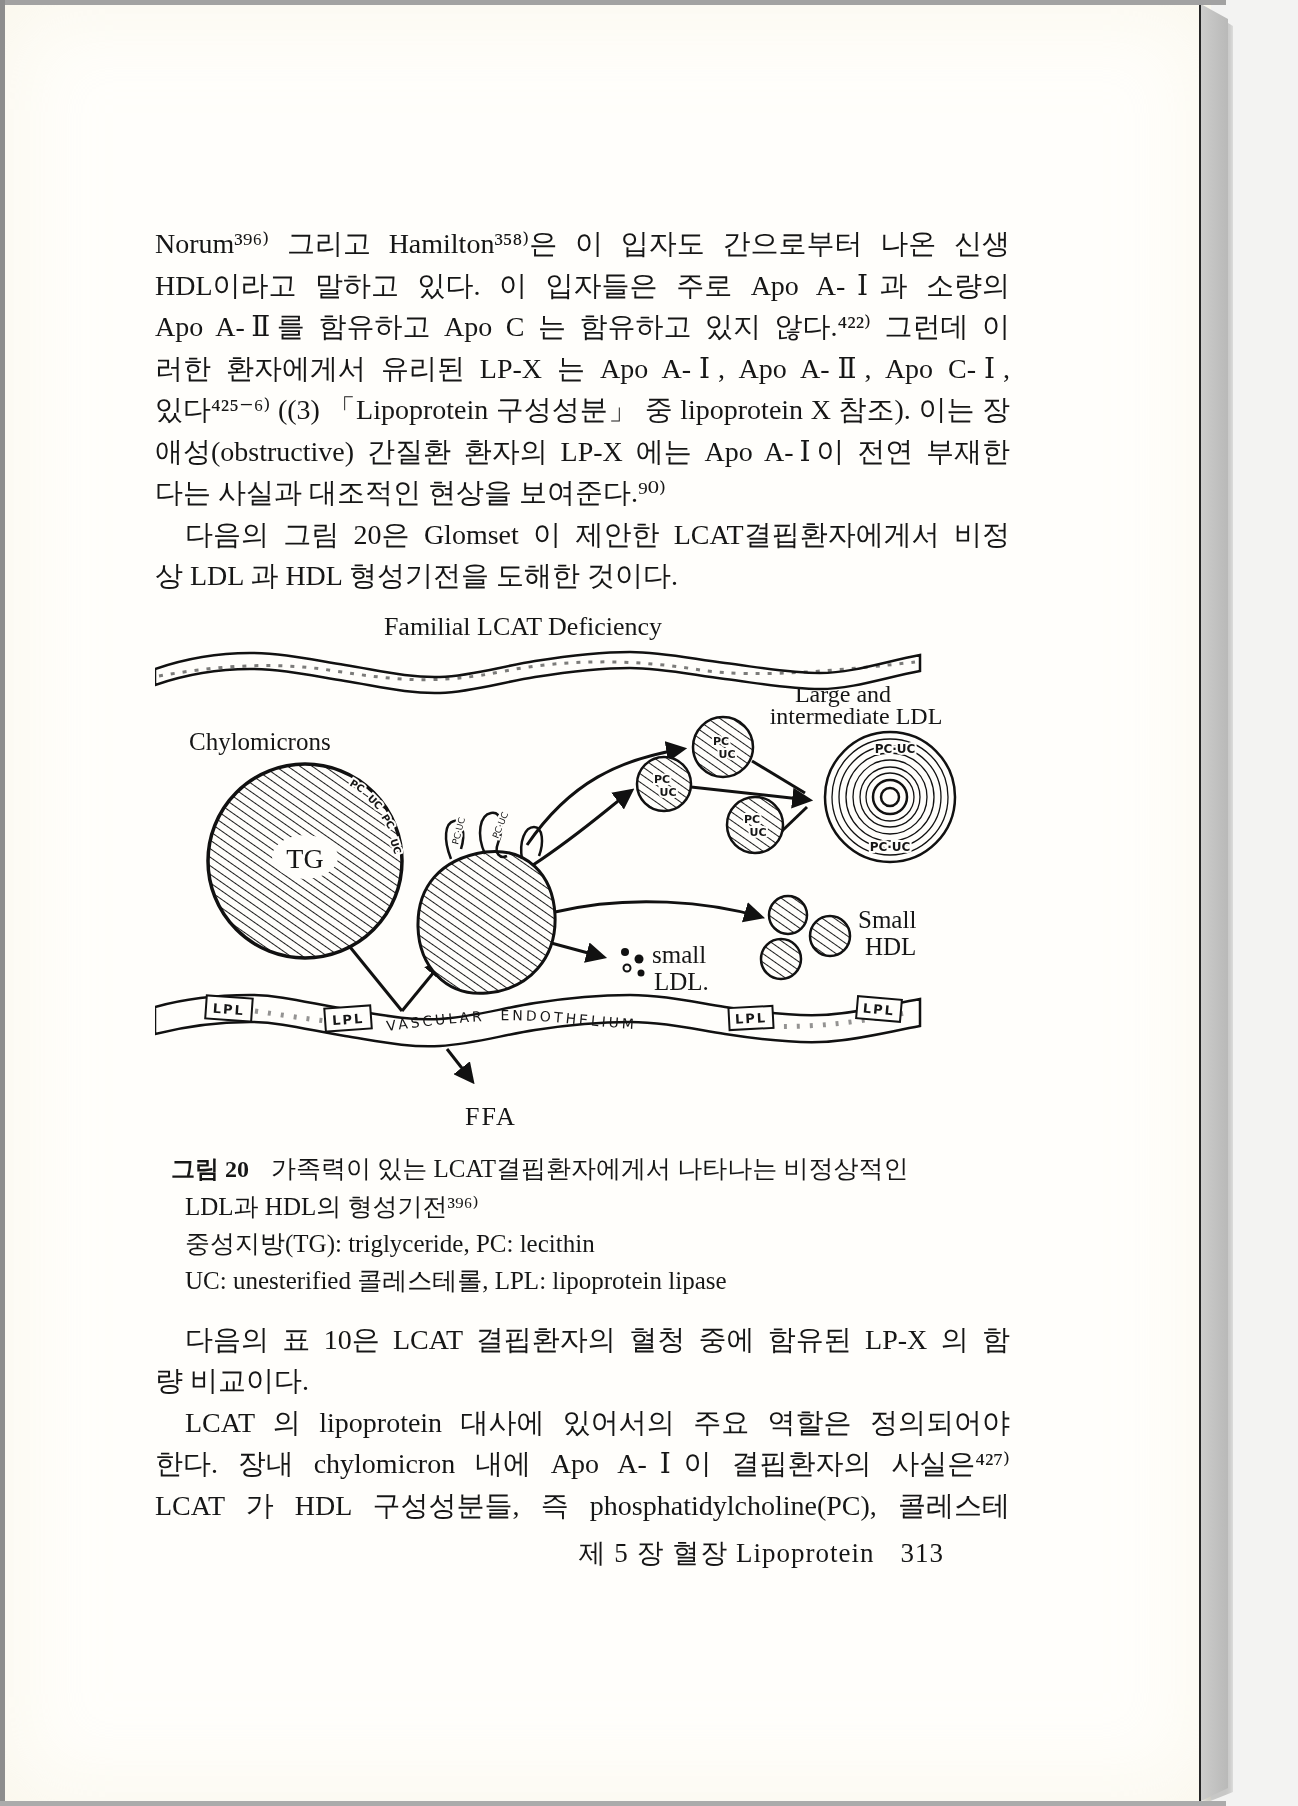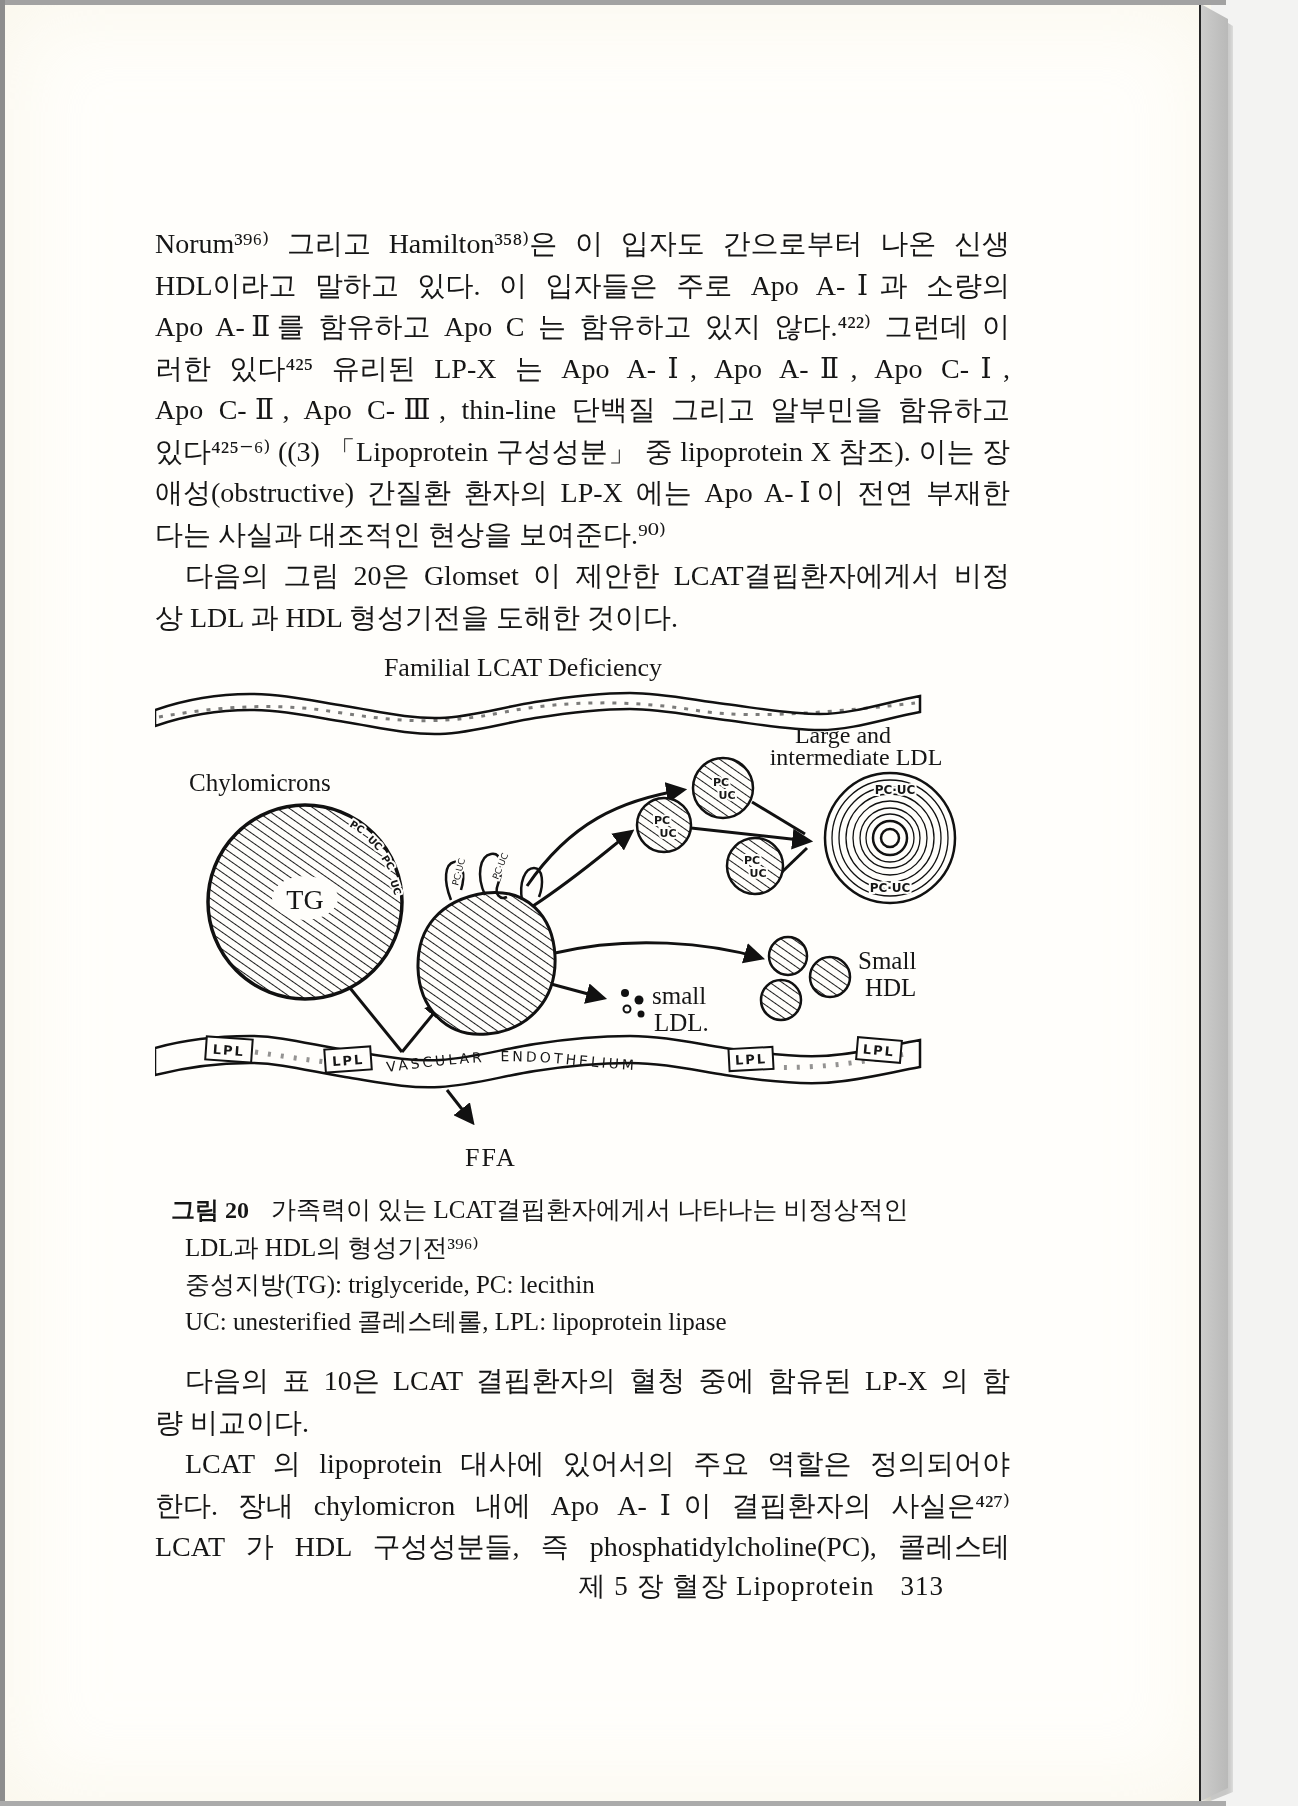--- a/index.html
+++ b/index.html
@@ -20,42 +20,41 @@
   .block1{margin-top:218px;}
   .ln{font-size:28px;line-height:41.5px;height:41.5px;white-space:nowrap;}
   .j{white-space:normal;text-align:justify;text-align-last:justify;}
   .ind{text-indent:30px;}
   .figure-wrap{margin-top:0;}
   .caption{margin-top:4px;margin-left:16px;font-size:25px;line-height:37px;}
   .cap-2{margin-left:14px;}
   .cap-bold{font-weight:700;font-family:Liberation Serif, serif;font-size:24px;}
   .cap-gap{display:inline-block;width:22px;}
   .block2{margin-top:20px;}
-  .footer{margin-top:0;text-align:right;padding-right:66px;font-size:27px;letter-spacing:1px;}
+  .footer{margin-top:9px;text-align:right;padding-right:66px;font-size:27px;letter-spacing:1px;}
   .pgap{display:inline-block;width:26px;}
   
   svg text{fill:#161616;}
   .ft-serif{font-family:"Liberation Serif","DejaVu Serif",serif;}
   .ft-hand{font-family:"DejaVu Sans","Liberation Sans",sans-serif;}
   .halo{paint-order:stroke;stroke:#fffefb;stroke-width:4px;}
   .ln-art{stroke:#111;fill:none;}
 </style>
 </head>
 <body>
 
 <div class="scan">
   <div class="page">
     <div class="content">
 
       <div class="block1">
         <div class="ln j">Norum³⁹⁶⁾ 그리고 Hamilton³⁵⁸⁾은 이 입자도 간으로부터 나온 신생</div>
         <div class="ln j">HDL이라고 말하고 있다.  이 입자들은 주로 Apo A-Ⅰ과 소량의</div>
         <div class="ln j">Apo A-Ⅱ를 함유하고 Apo C 는 함유하고 있지 않다.⁴²²⁾ 그런데 이</div>
-        <div class="ln j">러한 있다⁴²⁵ 유리된 LP-X 는 Apo A-Ⅰ, Apo A-Ⅱ, Apo C-Ⅰ,</div>
-        <div class="ln j">Apo C-Ⅱ,  Apo C-Ⅲ,  thin-line 단백질 그리고  알부민을 함유하고</div>
+        <div class="ln j">러한 환자에게서 유리된 LP-X 는 Apo A-Ⅰ, Apo A-Ⅱ, Apo C-Ⅰ,</div>
         <div class="ln j">있다⁴²⁵⁻⁶⁾ ((3) 「Lipoprotein 구성성분」 중 lipoprotein X 참조).  이는 장</div>
         <div class="ln j">애성(obstructive) 간질환 환자의 LP-X 에는 Apo A-Ⅰ이 전연 부재한</div>
         <div class="ln">다는 사실과 대조적인 현상을 보여준다.⁹⁰⁾</div>
       </div>
       <div>
         <div class="ln j ind">다음의 그림 20은 Glomset 이 제안한  LCAT결핍환자에게서 비정</div>
         <div class="ln">상 LDL 과 HDL 형성기전을 도해한 것이다.</div>
       </div>
 
       <div class="figure-wrap">

